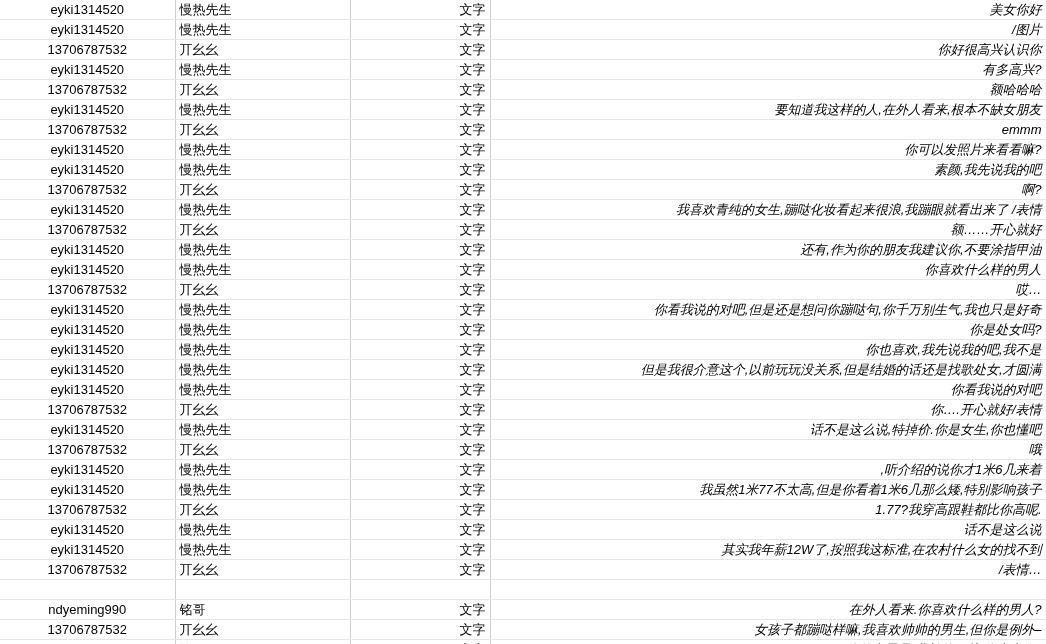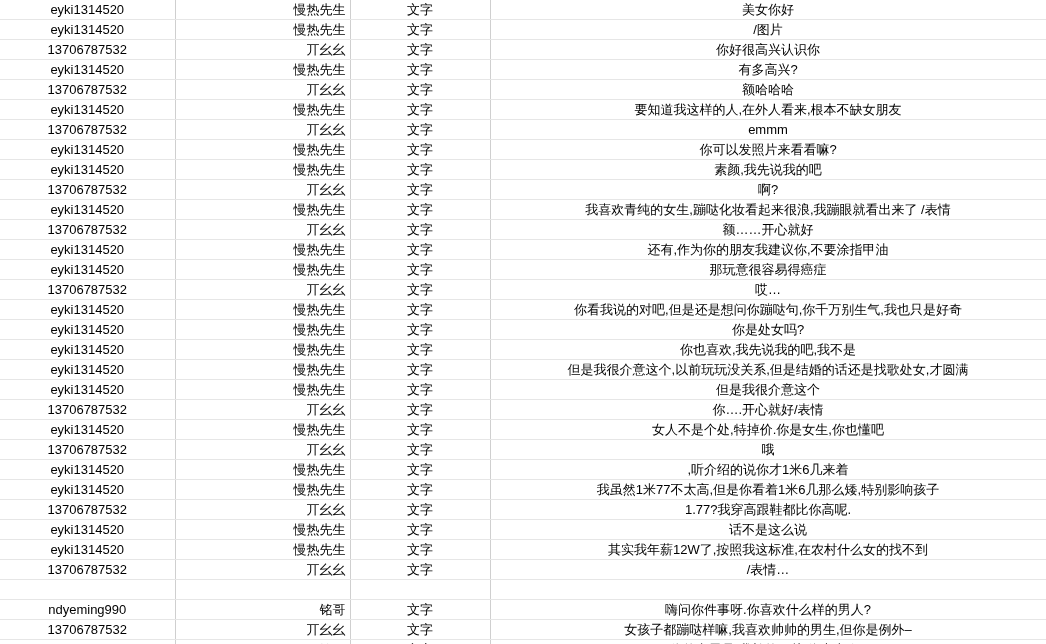--- a/index.html
+++ b/index.html
@@ -34,29 +34,30 @@
   col.c-account { width: 175px; }
   col.c-nick    { width: 175px; }
   col.c-type    { width: 140px; }
   col.c-content { width: 556px; }
 
   td.account {
     text-align: center;
     margin-left: 13px;
   }
   td.nick {
+    text-align: left;
+  }
+  td.type {
     text-align: right;
-  }
-  td.type {
-    text-align: center;
     padding-left: 18px;
   }
   td.content {
-    text-align: center;
+    text-align: right;
     padding-right: 8px;
+    font-style: italic;
   }
   tr.spacer td {
     height: 19px;
     border-bottom: 1px solid #e6e6e6;
   }
 </style>
 </head>
 <body>
 
 <table class="chat-table">
@@ -142,21 +143,21 @@
       <tr>
         <td class="account">eyki1314520</td>
         <td class="nick">慢热先生</td>
         <td class="type">文字</td>
         <td class="content">还有,作为你的朋友我建议你,不要涂指甲油</td>
       </tr>
       <tr>
         <td class="account">eyki1314520</td>
         <td class="nick">慢热先生</td>
         <td class="type">文字</td>
-        <td class="content">那玩意很容易得癌症</td>
+        <td class="content">你喜欢什么样的男人</td>
       </tr>
       <tr>
         <td class="account">13706787532</td>
         <td class="nick">丌幺幺</td>
         <td class="type">文字</td>
         <td class="content">哎…</td>
       </tr>
       <tr>
         <td class="account">eyki1314520</td>
         <td class="nick">慢热先生</td>
@@ -178,33 +179,33 @@
       <tr>
         <td class="account">eyki1314520</td>
         <td class="nick">慢热先生</td>
         <td class="type">文字</td>
         <td class="content">但是我很介意这个,以前玩玩没关系,但是结婚的话还是找歌处女,才圆满</td>
       </tr>
       <tr>
         <td class="account">eyki1314520</td>
         <td class="nick">慢热先生</td>
         <td class="type">文字</td>
-        <td class="content">但是我很介意这个</td>
+        <td class="content">你看我说的对吧</td>
       </tr>
       <tr>
         <td class="account">13706787532</td>
         <td class="nick">丌幺幺</td>
         <td class="type">文字</td>
         <td class="content">你….开心就好/表情</td>
       </tr>
       <tr>
         <td class="account">eyki1314520</td>
         <td class="nick">慢热先生</td>
         <td class="type">文字</td>
-        <td class="content">女人不是个处,特掉价.你是女生,你也懂吧</td>
+        <td class="content">话不是这么说,特掉价.你是女生,你也懂吧</td>
       </tr>
       <tr>
         <td class="account">13706787532</td>
         <td class="nick">丌幺幺</td>
         <td class="type">文字</td>
         <td class="content">哦</td>
       </tr>
       <tr>
         <td class="account">eyki1314520</td>
         <td class="nick">慢热先生</td>
@@ -244,21 +245,21 @@
       <tr class="spacer">
         <td></td>
         <td></td>
         <td></td>
         <td></td>
       </tr>
       <tr>
         <td class="account">ndyeming990</td>
         <td class="nick">铭哥</td>
         <td class="type">文字</td>
-        <td class="content">嗨问你件事呀.你喜欢什么样的男人?</td>
+        <td class="content">在外人看来.你喜欢什么样的男人?</td>
       </tr>
       <tr>
         <td class="account">13706787532</td>
         <td class="nick">丌幺幺</td>
         <td class="type">文字</td>
         <td class="content">女孩子都蹦哒样嘛,我喜欢帅帅的男生,但你是例外–</td>
       </tr>
       <tr>
         <td class="account">ndyeming990</td>
         <td class="nick">铭哥</td>

